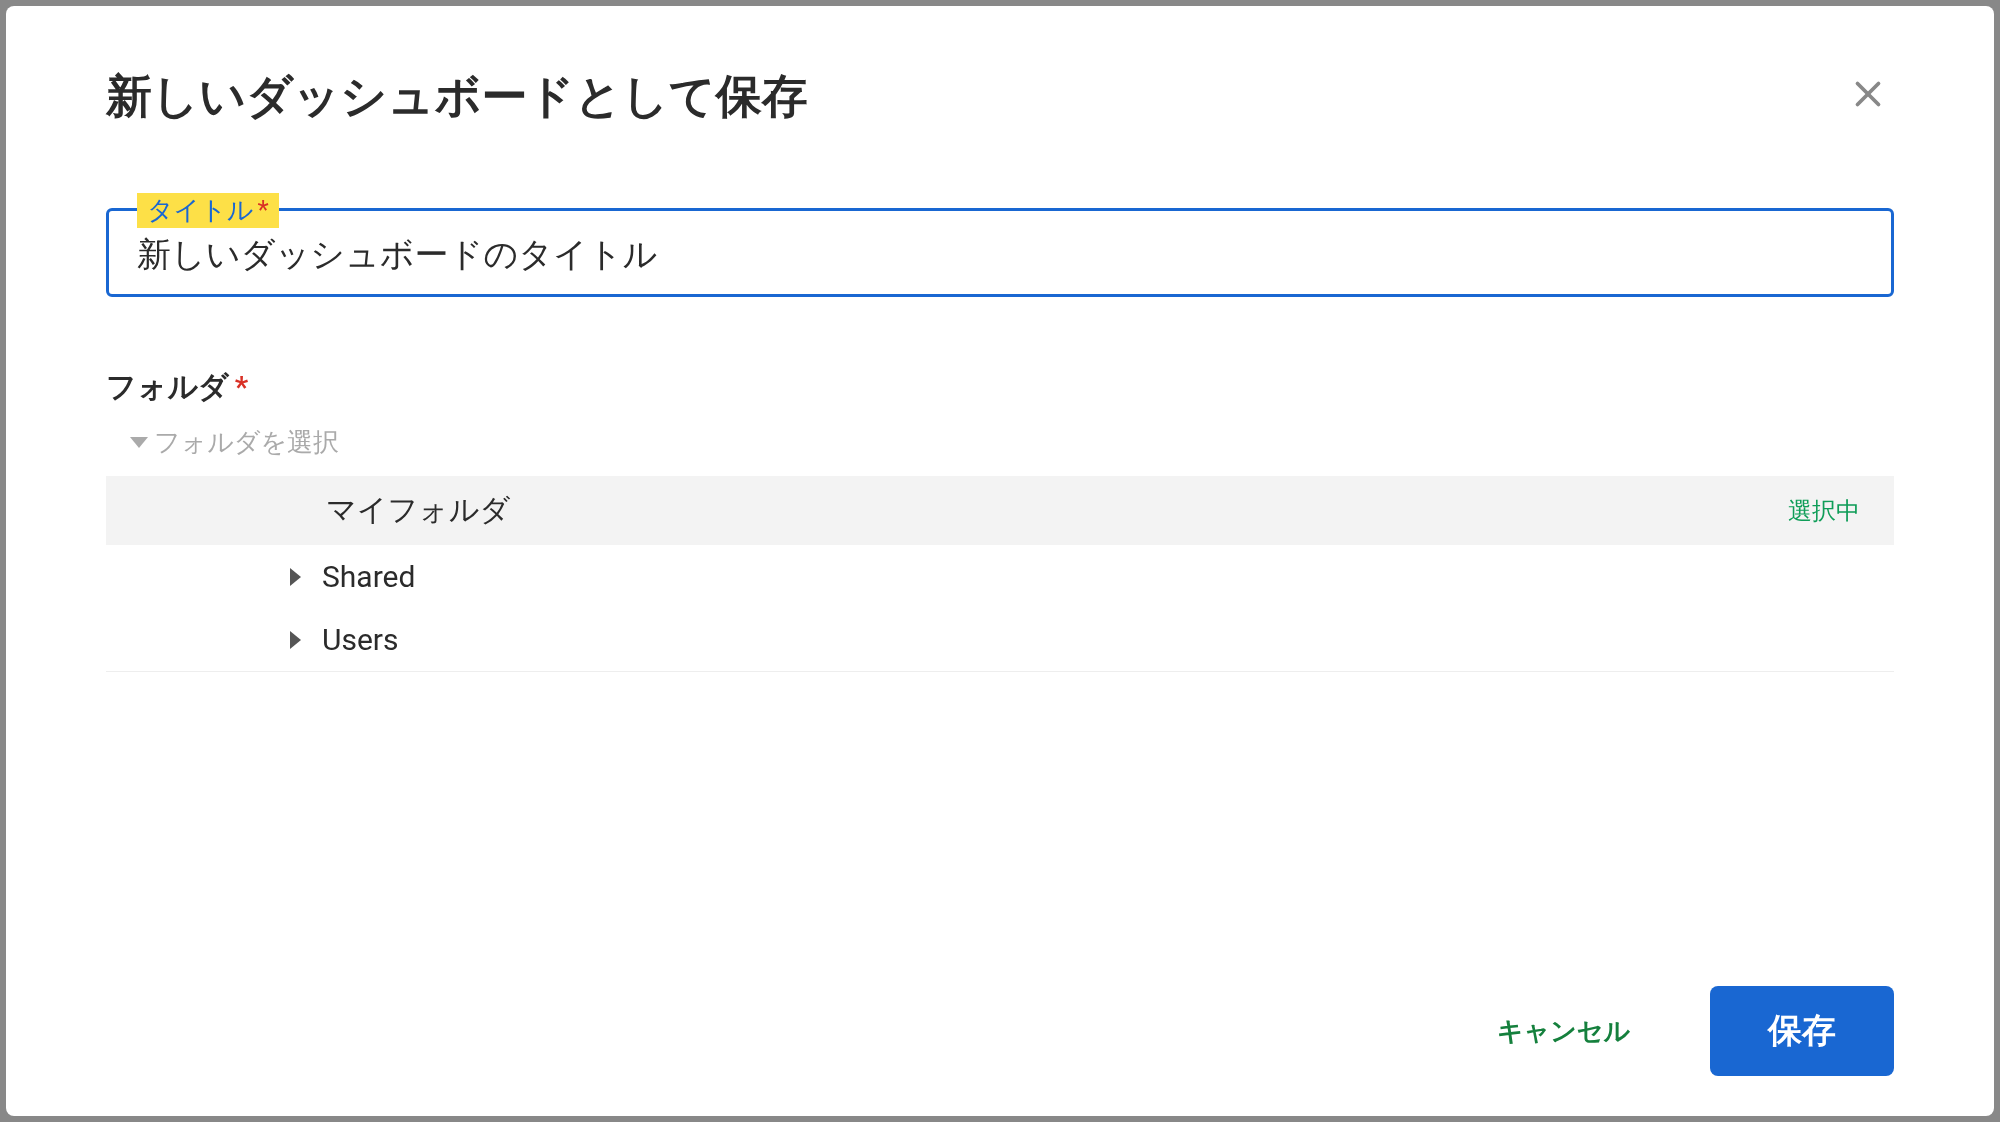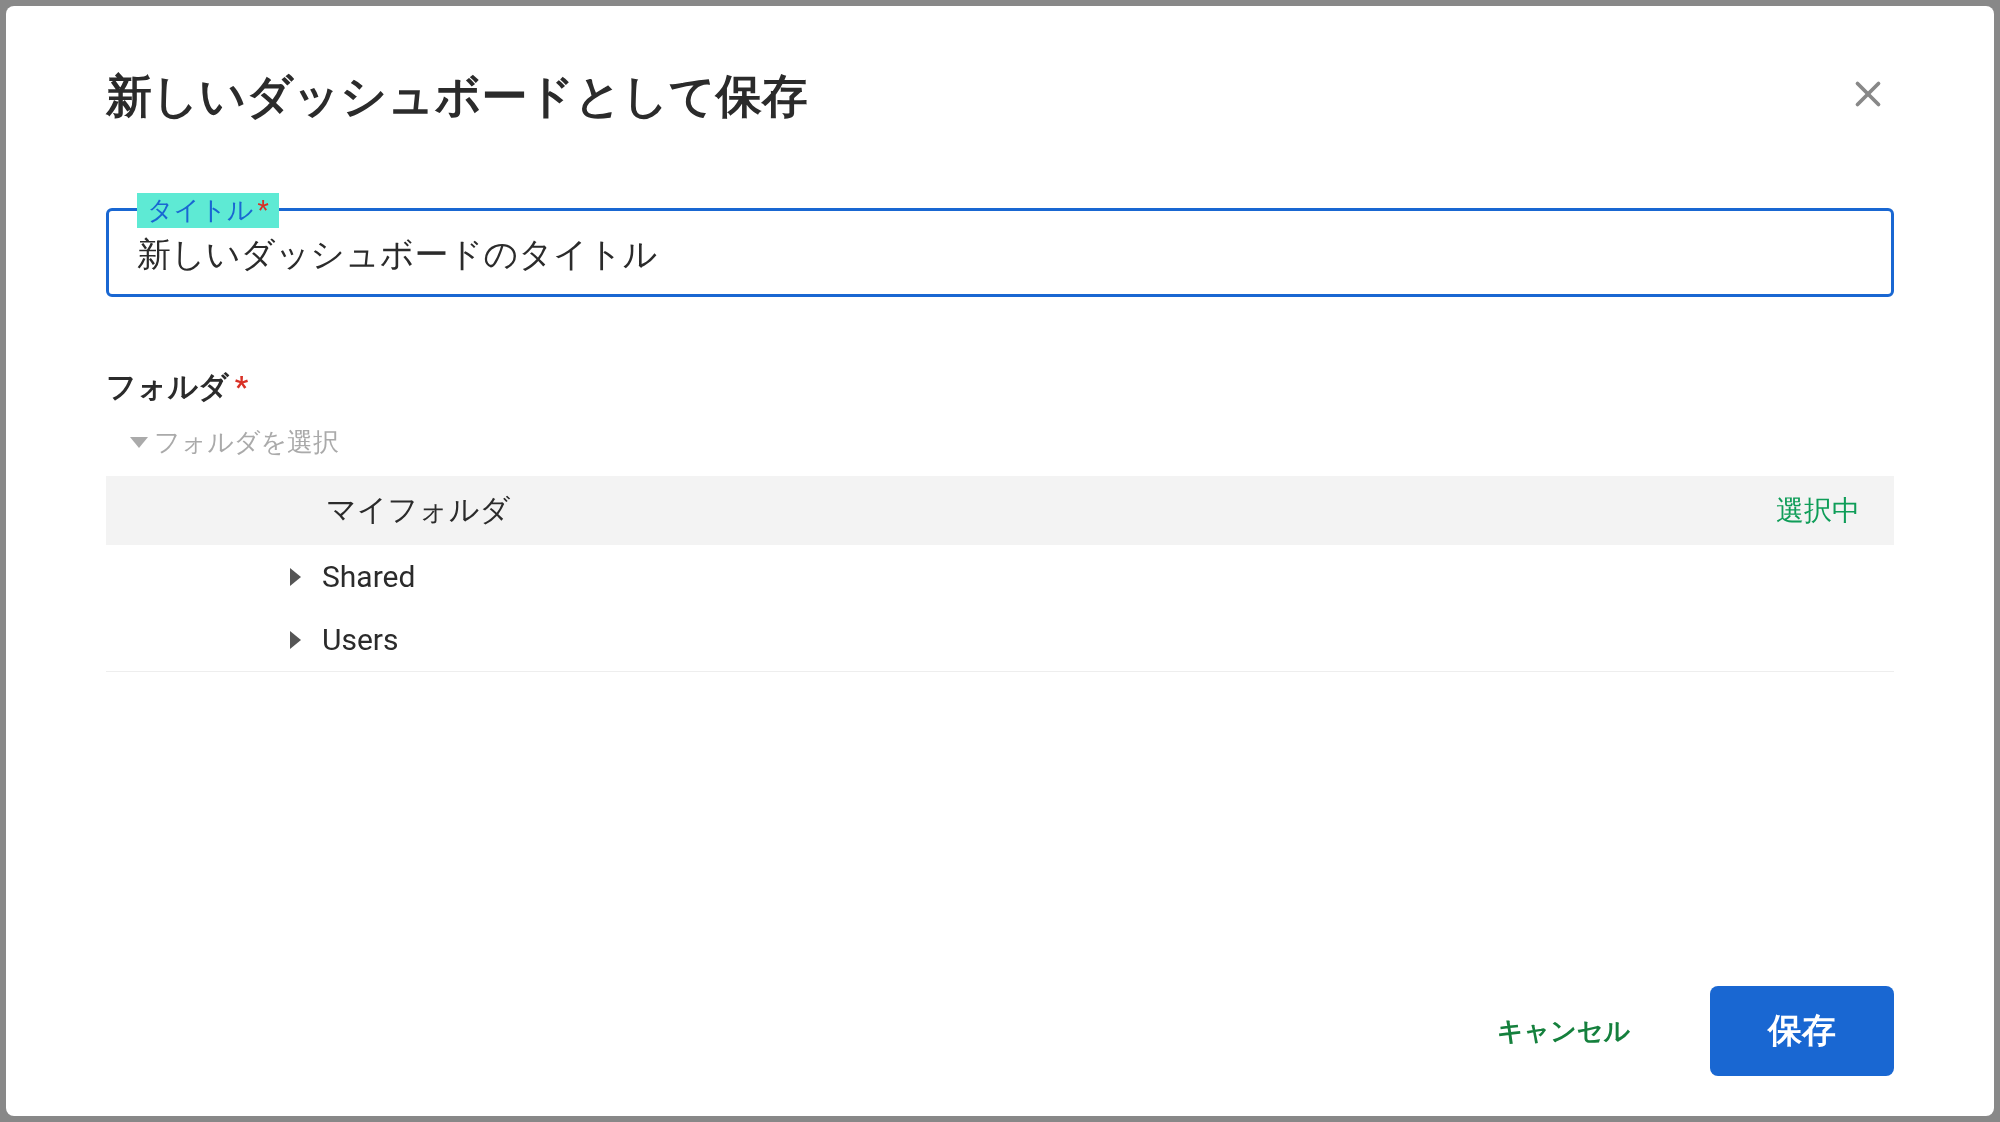--- a/index.html
+++ b/index.html
@@ -50,21 +50,21 @@
       position: relative;
       border: 3px solid #1967d2;
       border-radius: 6px;
       padding: 24px 28px 20px 28px;
       margin-bottom: 70px;
     }
     .field-label {
       position: absolute;
       top: -18px;
       left: 28px;
-      background: #5eead4;
+      background: #fde047;
       padding: 0 10px;
       font-size: 26px;
       color: #1967d2;
     }
     .field-label .req { color: #d93025; margin-left: 4px; }
     .title-input {
       width: 100%;
       border: none;
       outline: none;
       font-size: 34px;
@@ -141,21 +141,21 @@
       gap: 18px;
     }
     .folder-item.level2 { padding-left: 180px; }
     .folder-item.selected {
       background: #f3f3f3;
       padding-left: 220px;
       justify-content: space-between;
     }
     .folder-item.selected .sel-badge {
       color: #0f9d58;
-      font-size: 28px;
+      font-size: 24px;
       margin-right: 10px;
     }
     .folder-item .expand-slot {
       width: 18px;
       display: flex;
       justify-content: center;
     }
     .footer {
       display: flex;
       justify-content: flex-end;

